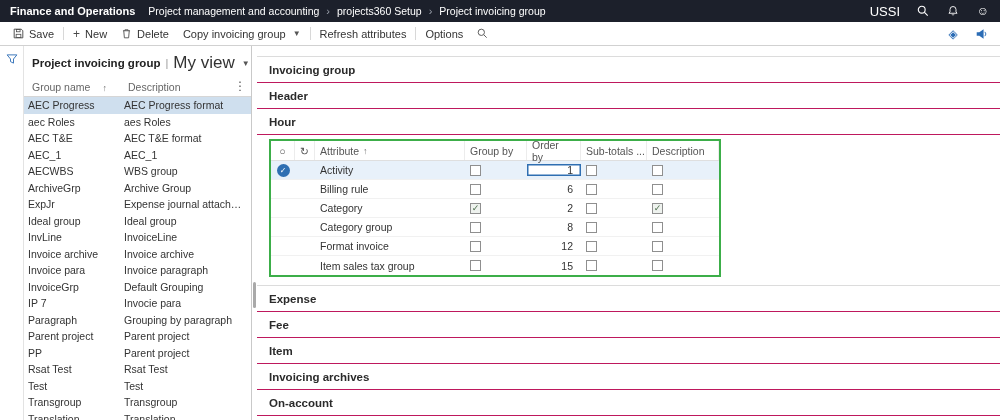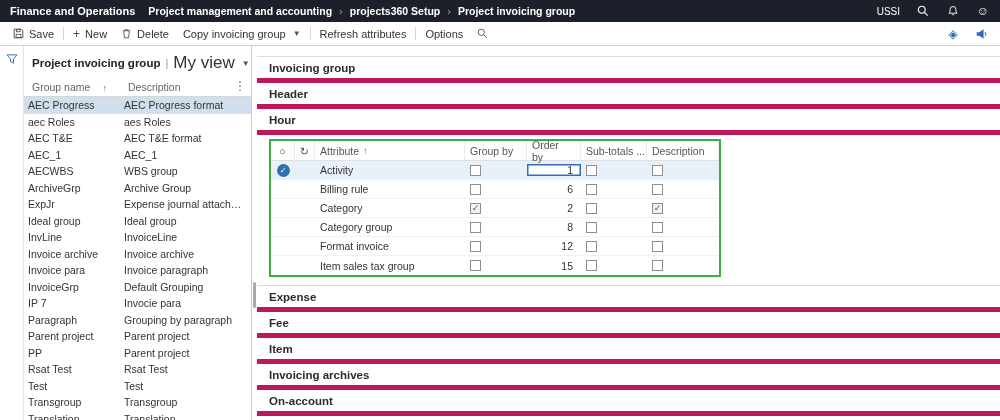--- a/index.html
+++ b/index.html
@@ -4,24 +4,24 @@
 <style>
   *{box-sizing:border-box;margin:0;padding:0}
   html,body{width:1000px;height:420px;overflow:hidden}
   body{font-family:"Liberation Sans",sans-serif;background:#fff;color:#323130}
   .app{width:1000px;height:420px;display:flex;flex-direction:column;font-size:11px}
 
   
   .topbar{height:22px;background:#1c202b;color:#fff;display:flex;align-items:center;padding:0 10px;flex:0 0 auto}
   .app-title{font-weight:700;font-size:11px;margin-right:13px;white-space:nowrap}
   .crumbs{display:flex;align-items:center;gap:7px;white-space:nowrap}
-  .crumb{font-weight:700;font-size:10.5px}
+  .crumb{font-weight:400;font-size:10.5px}
   .crumb-sep{color:#9aa0ab;font-size:11px}
   .top-right{margin-left:auto;display:flex;align-items:center;gap:16px}
-  .company{font-size:10px}
+  .company{font-size:13px}
   .topicon{width:14px;height:14px;display:flex;align-items:center;justify-content:center;color:#fff;font-size:12px}
 
   
   .cmdbar{height:24px;background:#fff;border-bottom:1px solid #d1d1d1;display:flex;align-items:center;padding:0 6px;flex:0 0 auto;color:#333}
   .cmd{display:flex;align-items:center;gap:5px;padding:0 7px;height:100%;font-size:11px;white-space:nowrap;cursor:default}
   .cmd .glyph{font-size:12px;color:#4a4a4a;line-height:1}
   .chev{font-size:8px;color:#555;margin-left:2px}
   .divider{width:1px;height:13px;background:#d8d8d8;margin:0 2px}
   .cmd-right{margin-left:auto;display:flex;align-items:center;gap:14px;padding-right:6px}
   .cmd-right .topicon{color:#2b6cb5}
@@ -46,21 +46,21 @@
   .lc1{width:96px;white-space:nowrap;overflow:hidden;text-overflow:ellipsis;padding-right:4px}
   .lc2{flex:1;white-space:nowrap;overflow:hidden;text-overflow:ellipsis;padding-right:4px}
 
   
   .splitter{width:5px;position:relative;background:#fff}
   .grip{position:absolute;left:1px;top:236px;width:3px;height:26px;background:#a9a9a9;border-radius:2px}
 
   
   .content{flex:1;min-width:0;padding-top:10px;overflow:hidden;background:#fff}
   .sections{border-top:1px solid #dcdcdc}
-  .section-header{height:26px;display:flex;align-items:center;padding-left:12px;font-weight:700;font-size:11.5px;color:#2b2b2b;border-bottom:5px solid #be185d;background:#fff}
+  .section-header{height:26px;display:flex;align-items:center;padding-left:12px;font-weight:700;font-size:11.5px;color:#2b2b2b;border-bottom:1px solid #be185d;background:#fff}
   .hour-body{padding:4px 0 8px 12px;border-bottom:1px solid #dcdcdc}
 
   
   .gridbox{border:2px solid #3cae49;width:max-content;background:#fff}
   .ghead{display:flex;height:20px;align-items:stretch;border-bottom:1px solid #dfdfdf;color:#555;font-size:10.5px}
   .ghead .gcell{border-right:1px solid #ececec}
   .gcell{display:flex;align-items:center;padding:0 5px}
   .gc-sel{width:24px;justify-content:center;padding:0}
   .gc-rf{width:20px;justify-content:center;padding:0;color:#555}
   .gc-attr{width:150px;gap:4px}

